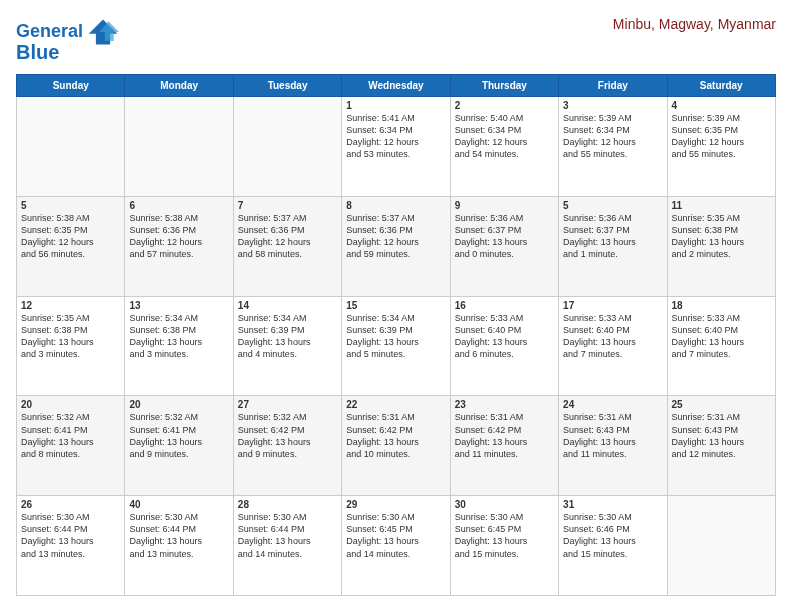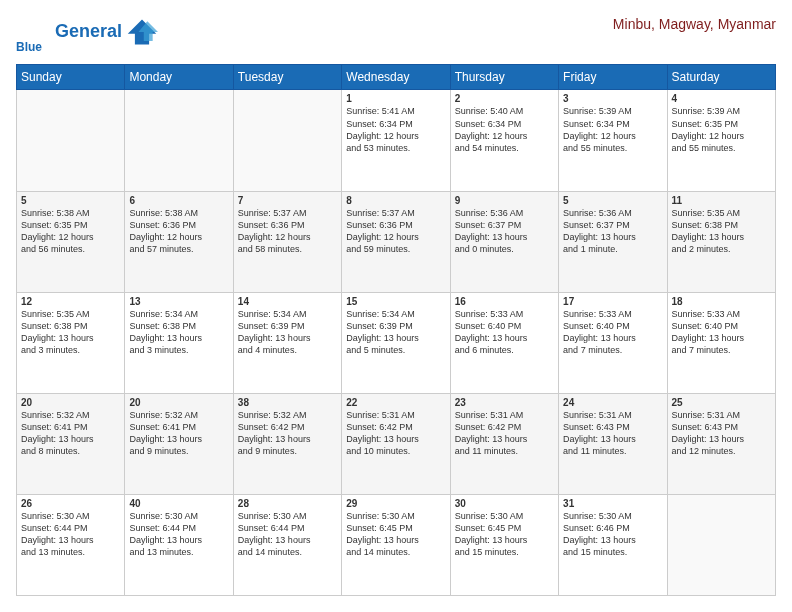--- a/index.html
+++ b/index.html
@@ -56,24 +56,24 @@
     .calendar {
       flex: 1;
       border: 1px solid #ccc;
       border-collapse: collapse;
       width: 100%;
       table-layout: fixed;
     }
     .calendar th {
       background: #1a6bb5;
       color: #fff;
-      font-size: 12px;
-      font-weight: normal;
+      font-size: 10px;
+      font-weight: bold;
       padding: 5px 4px;
-      text-align: left;
+      text-align: center;
       border: 1px solid #1557a0;
     }
     .calendar td {
       border: 1px solid #ccc;
       vertical-align: top;
       padding: 3px 4px;
       font-size: 9.5px;
       color: #333;
       background: #fff;
     }
@@ -95,30 +95,30 @@
       background: #f9f9f9 !important;
     }
   </style>
 </head>
 <body>
 
 <div class="page">
   <div class="header">
     <div class="logo">
       <div style="display:flex;flex-direction:column;align-items:flex-start;">
-        <div style="display:flex;align-items:center;margin-left:39px;">
+        <div style="display:flex;align-items:center;">
           <span class="logo-text">
             <span>General</span>
           </span>
           <svg class="logo-icon" viewBox="0 0 36 36">
             <polygon points="18,4 34,20 26,20 26,32 10,32 10,20 2,20" fill="#1a6bb5"></polygon>
             <polygon points="24,6 36,18 30,18 30,28 20,28 20,18 14,18" fill="#3a9fd5" opacity="0.7"></polygon>
           </svg>
         </div>
-        <span class="logo-text" style="color:#1a6bb5;font-size:12px;margin-top:-8px;text-align:center;">Blue</span>
+        <span class="logo-text" style="color:#1a6bb5;font-size:20px;margin-top:-8px;text-align:center;">Blue</span>
       </div>
     </div>
     <div class="title-block">
       <div class="location-title">Minbu, Magway, Myanmar</div>
     </div>
   </div>
 
   <table class="calendar">
     <thead>
       <tr>
@@ -276,21 +276,21 @@
 and 8 minutes.</div>
           </td>
           <td>
             <span class="day-num">20</span>
             <div class="day-info" style="white-space: pre-line;">Sunrise: 5:32 AM
 Sunset: 6:41 PM
 Daylight: 13 hours
 and 9 minutes.</div>
           </td>
           <td>
-            <span class="day-num">38</span>
+            <span class="day-num">27</span>
             <div class="day-info" style="white-space: pre-line;">Sunrise: 5:32 AM
 Sunset: 6:42 PM
 Daylight: 13 hours
 and 9 minutes.</div>
           </td>
           <td>
             <span class="day-num">22</span>
             <div class="day-info" style="white-space: pre-line;">Sunrise: 5:31 AM
 Sunset: 6:42 PM
 Daylight: 13 hours

